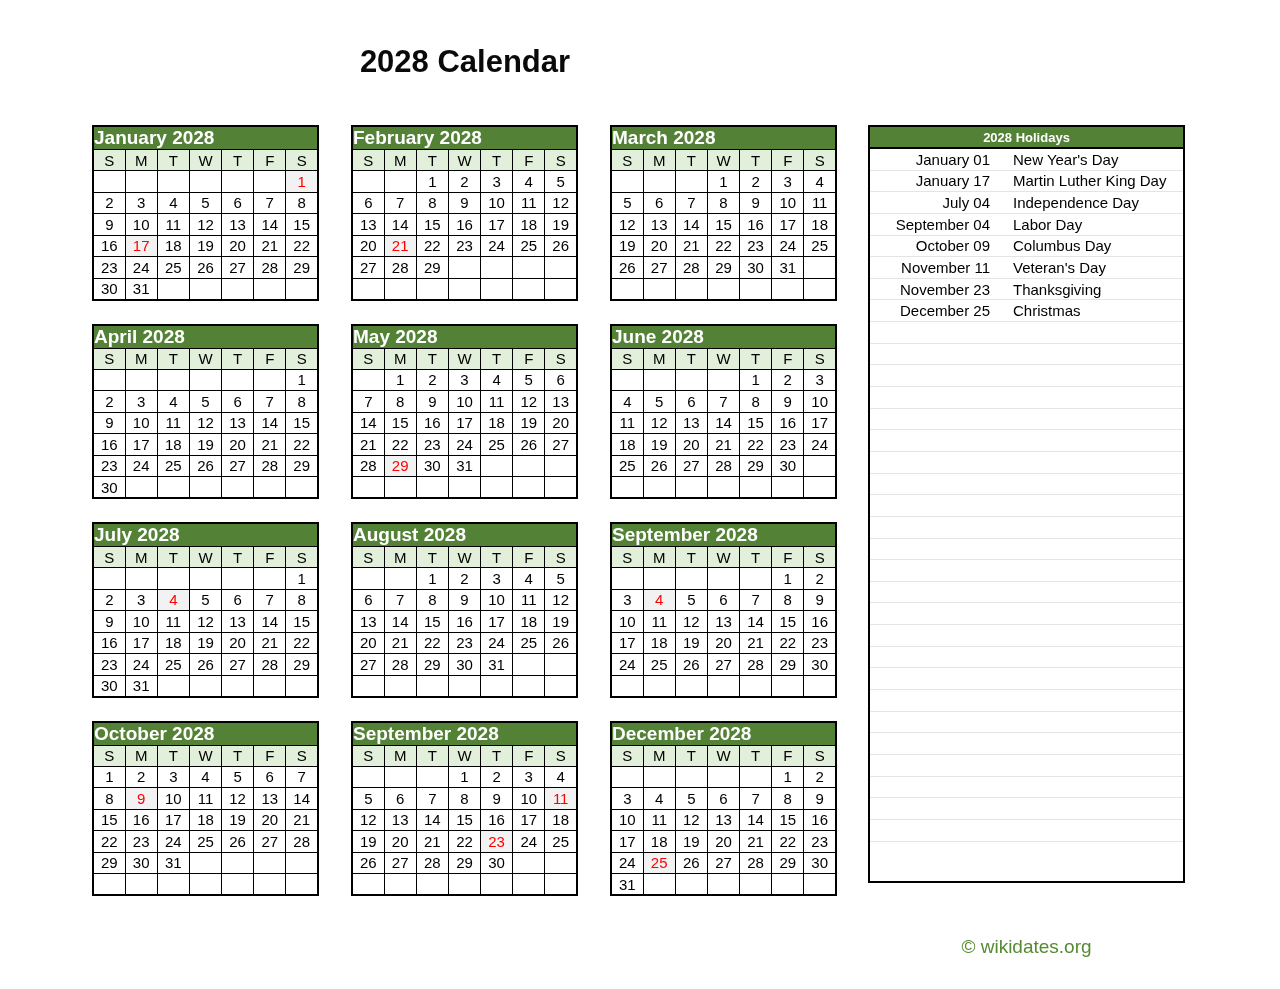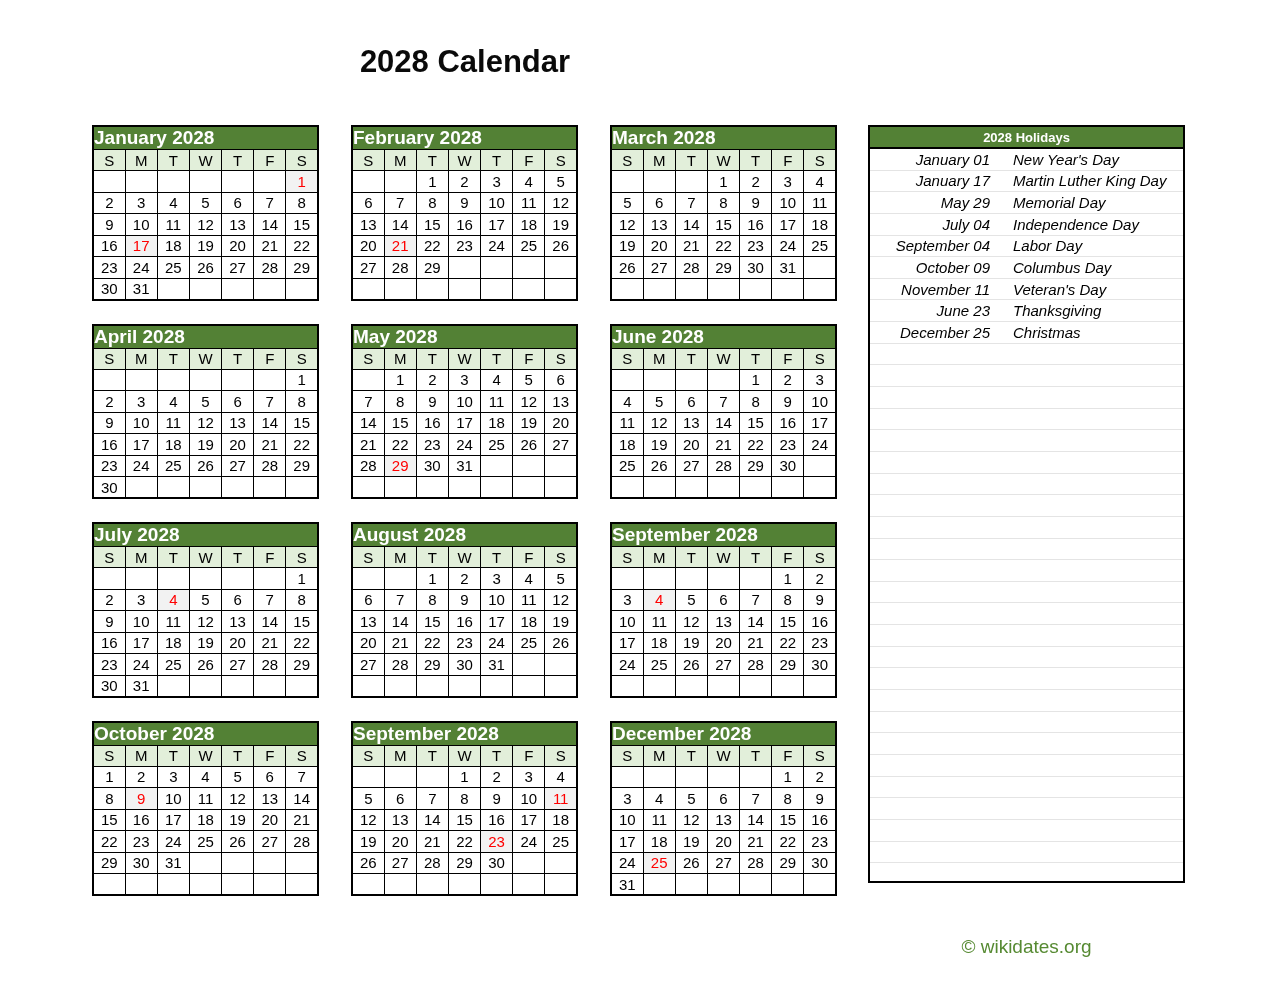--- a/index.html
+++ b/index.html
@@ -42,21 +42,21 @@
     border:2px solid #000; background:#fff; overflow:hidden;
   }
   .holidays-title {
     background:var(--header-green, #538135);
     color:#fff; font-weight:bold; font-size:13px;
     height:22px; line-height:22px; text-align:center;
     border-bottom:2px solid #000;
   }
   .h-row {
     display:flex; align-items:center; height:21.65px;
-    border-bottom:1px solid #e4e4e4; font-size:15px;font-style:italic;
+    border-bottom:1px solid #e4e4e4; font-size:15px;
   }
   .h-date { width:120px; text-align:right; white-space:nowrap; }
   .h-name { margin-left:23px; white-space:nowrap; }
   .footer-credit {
     position:absolute; left:868px; top:936px; width:317px;
     text-align:center; font-size:19px;
     color:var(--footer-green, #568a32);
   }
 </style>
 </head>
@@ -910,43 +910,39 @@
 <div class="holidays">
   <div class="holidays-title">2028 Holidays</div>
   <div id="holidays-body">
       <div class="h-row">
         <span class="h-date">January 01</span>
         <span class="h-name">New Year's Day</span>
       </div>
       <div class="h-row">
         <span class="h-date">January 17</span>
         <span class="h-name">Martin Luther King Day</span>
-      </div>
-      <div class="h-row">
-        <span class="h-date">May 29</span>
-        <span class="h-name">Memorial Day</span>
       </div>
       <div class="h-row">
         <span class="h-date">July 04</span>
         <span class="h-name">Independence Day</span>
       </div>
       <div class="h-row">
         <span class="h-date">September 04</span>
         <span class="h-name">Labor Day</span>
       </div>
       <div class="h-row">
         <span class="h-date">October 09</span>
         <span class="h-name">Columbus Day</span>
       </div>
       <div class="h-row">
         <span class="h-date">November 11</span>
         <span class="h-name">Veteran's Day</span>
       </div>
       <div class="h-row">
-        <span class="h-date">June 23</span>
+        <span class="h-date">November 23</span>
         <span class="h-name">Thanksgiving</span>
       </div>
       <div class="h-row">
         <span class="h-date">December 25</span>
         <span class="h-name">Christmas</span>
       </div>
       <div class="h-row"></div>
       <div class="h-row"></div>
       <div class="h-row"></div>
       <div class="h-row"></div>

